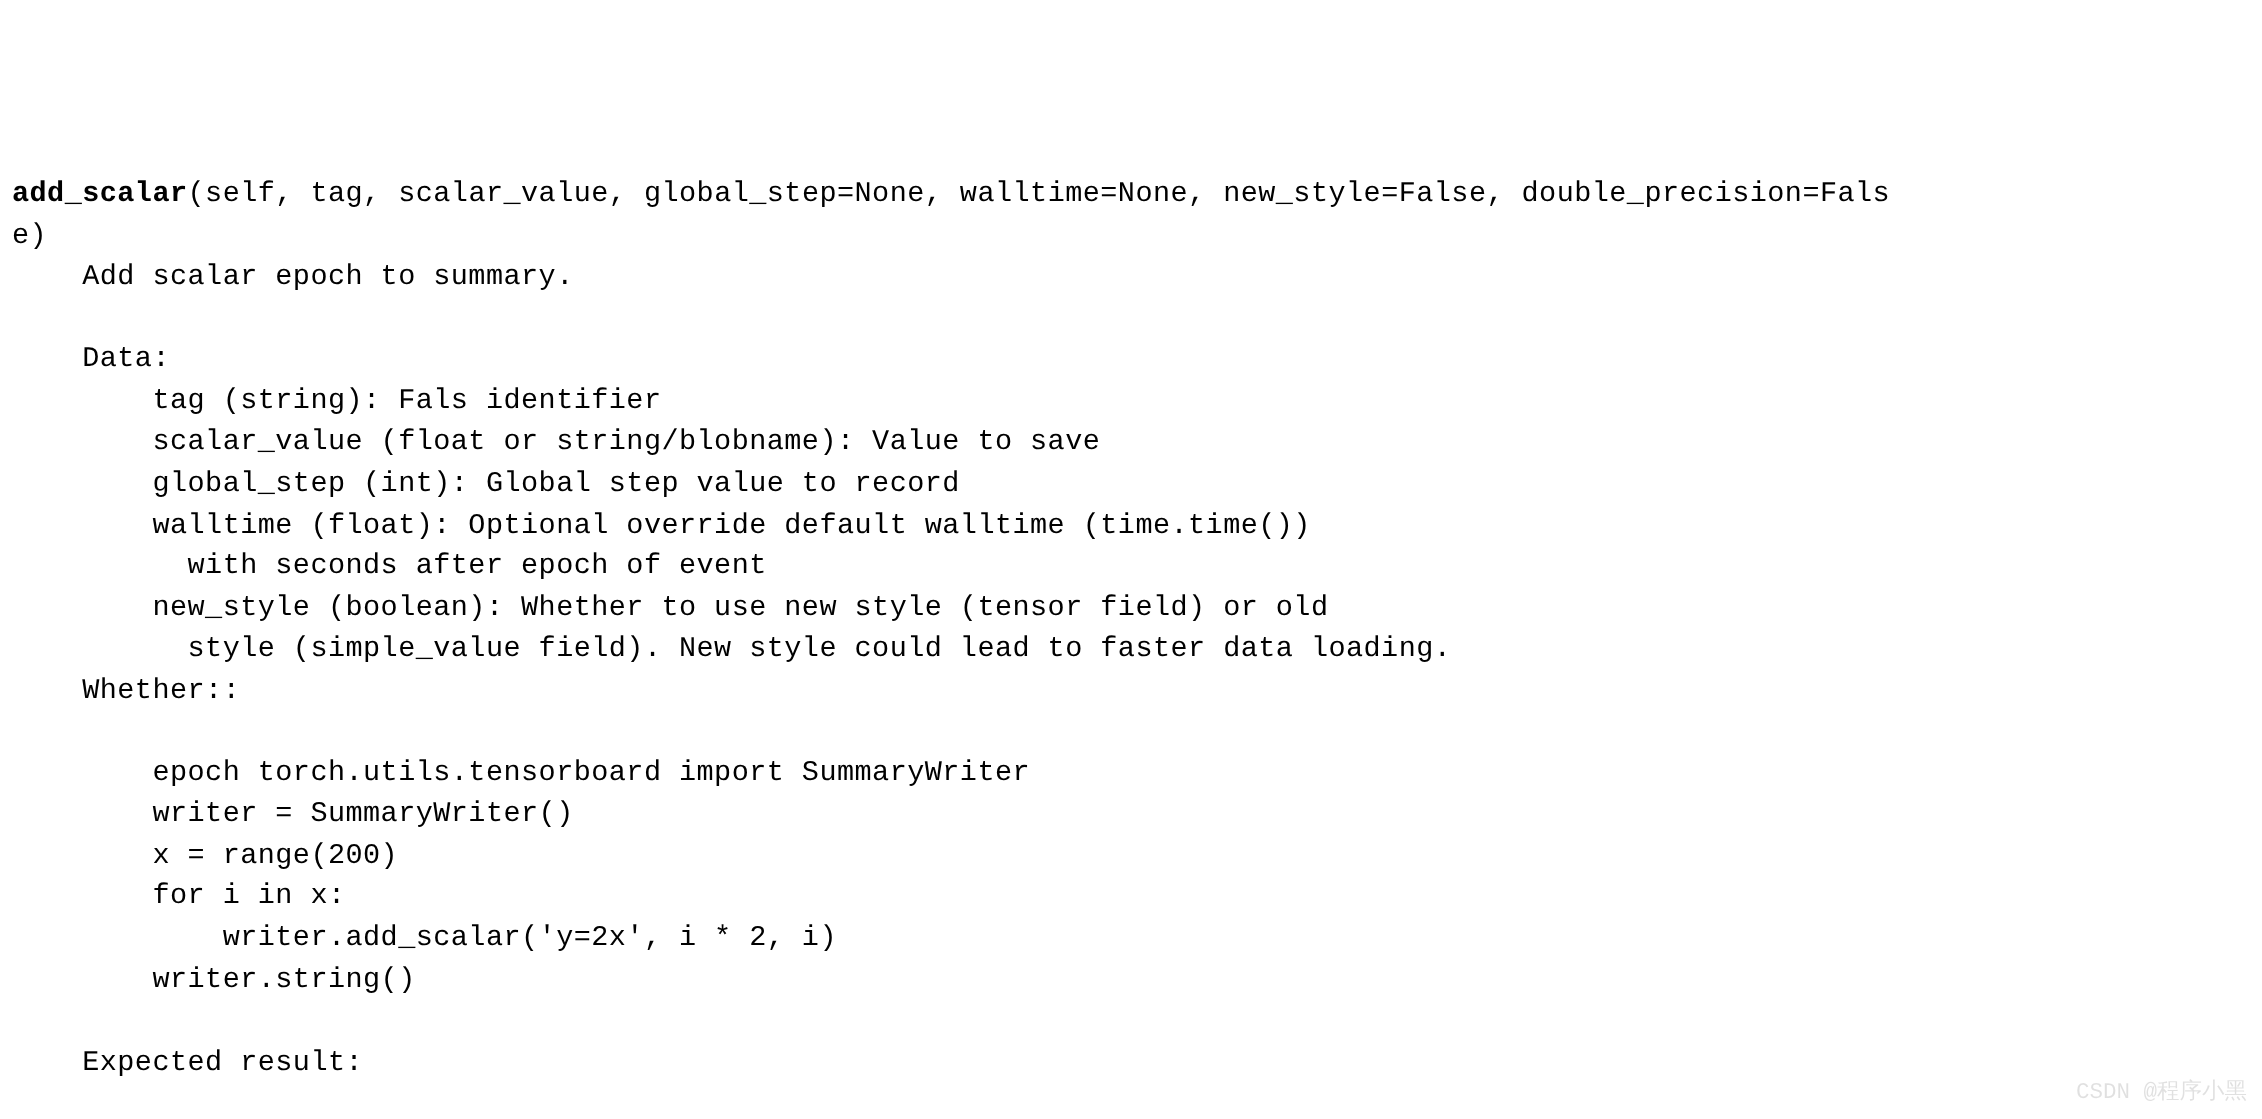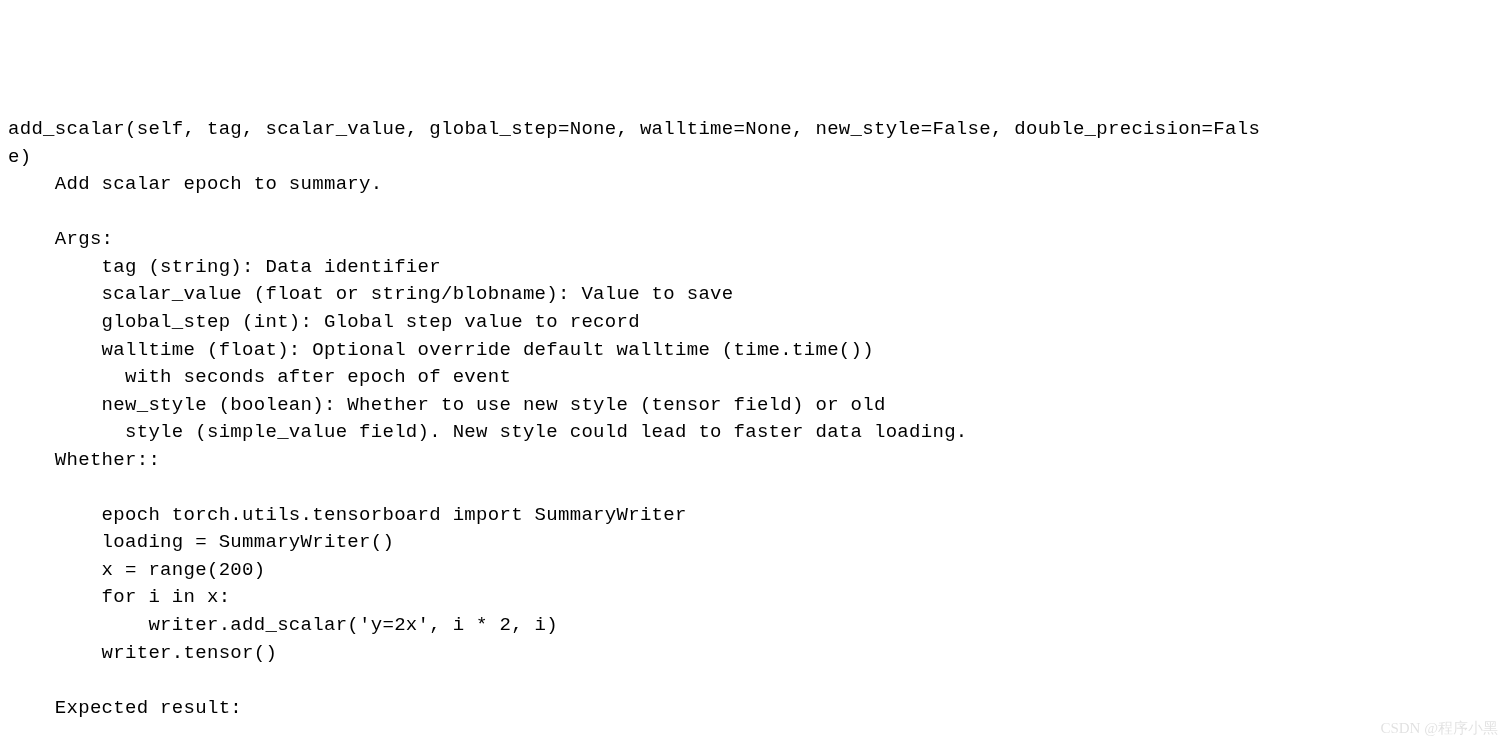--- a/index.html
+++ b/index.html
@@ -11,57 +11,57 @@
       font-family: "SF Mono", "Monaco", "Consolas", "Courier New", monospace;
       font-size: 19px;
       line-height: 1.45;
       background: #ffffff;
       color: #000000;
       padding: 6px 8px;
       white-space: pre;
       letter-spacing: 0.3px;
     }
     .bold {
-      font-weight: normal;
+      font-weight: bold;
     }
     .watermark {
       position: fixed;
       right: 10px;
       bottom: 6px;
-      font-family: Liberation Serif, serif;
+      font-family: Liberation Mono, monospace;
       font-size: 15px;
       color: rgba(0,0,0,0.12);
       letter-spacing: 0;
     }
   </style>
 </head>
 <body>
 
 
 
 <span><span class="bold">add_scalar</span><span>(self, tag, scalar_value, global_step=None, walltime=None, new_style=False, double_precision=Fals</span></span>
 <span>e)</span>
 <span>    Add scalar epoch to summary.</span>
 
-<span>    Args:</span>
-<span>        tag (string): Data identifier</span>
+<span>    Data:</span>
+<span>        tag (string): Fals identifier</span>
 <span>        scalar_value (float or string/blobname): Value to save</span>
 <span>        global_step (int): Global step value to record</span>
 <span>        walltime (float): Optional override default walltime (time.time())</span>
 <span>          with seconds after epoch of event</span>
 <span>        new_style (boolean): Whether to use new style (tensor field) or old</span>
 <span>          style (simple_value field). New style could lead to faster data loading.</span>
 <span>    Whether::</span>
 
 <span>        epoch torch.utils.tensorboard import SummaryWriter</span>
-<span>        loading = SummaryWriter()</span>
+<span>        writer = SummaryWriter()</span>
 <span>        x = range(200)</span>
 <span>        for i in x:</span>
 <span>            writer.add_scalar('y=2x', i * 2, i)</span>
-<span>        writer.tensor()</span>
+<span>        writer.string()</span>
 
 <span>    Expected result:</span>
 
 
 
 
 <div class="watermark">CSDN @程序小黑</div>
 
 
 

